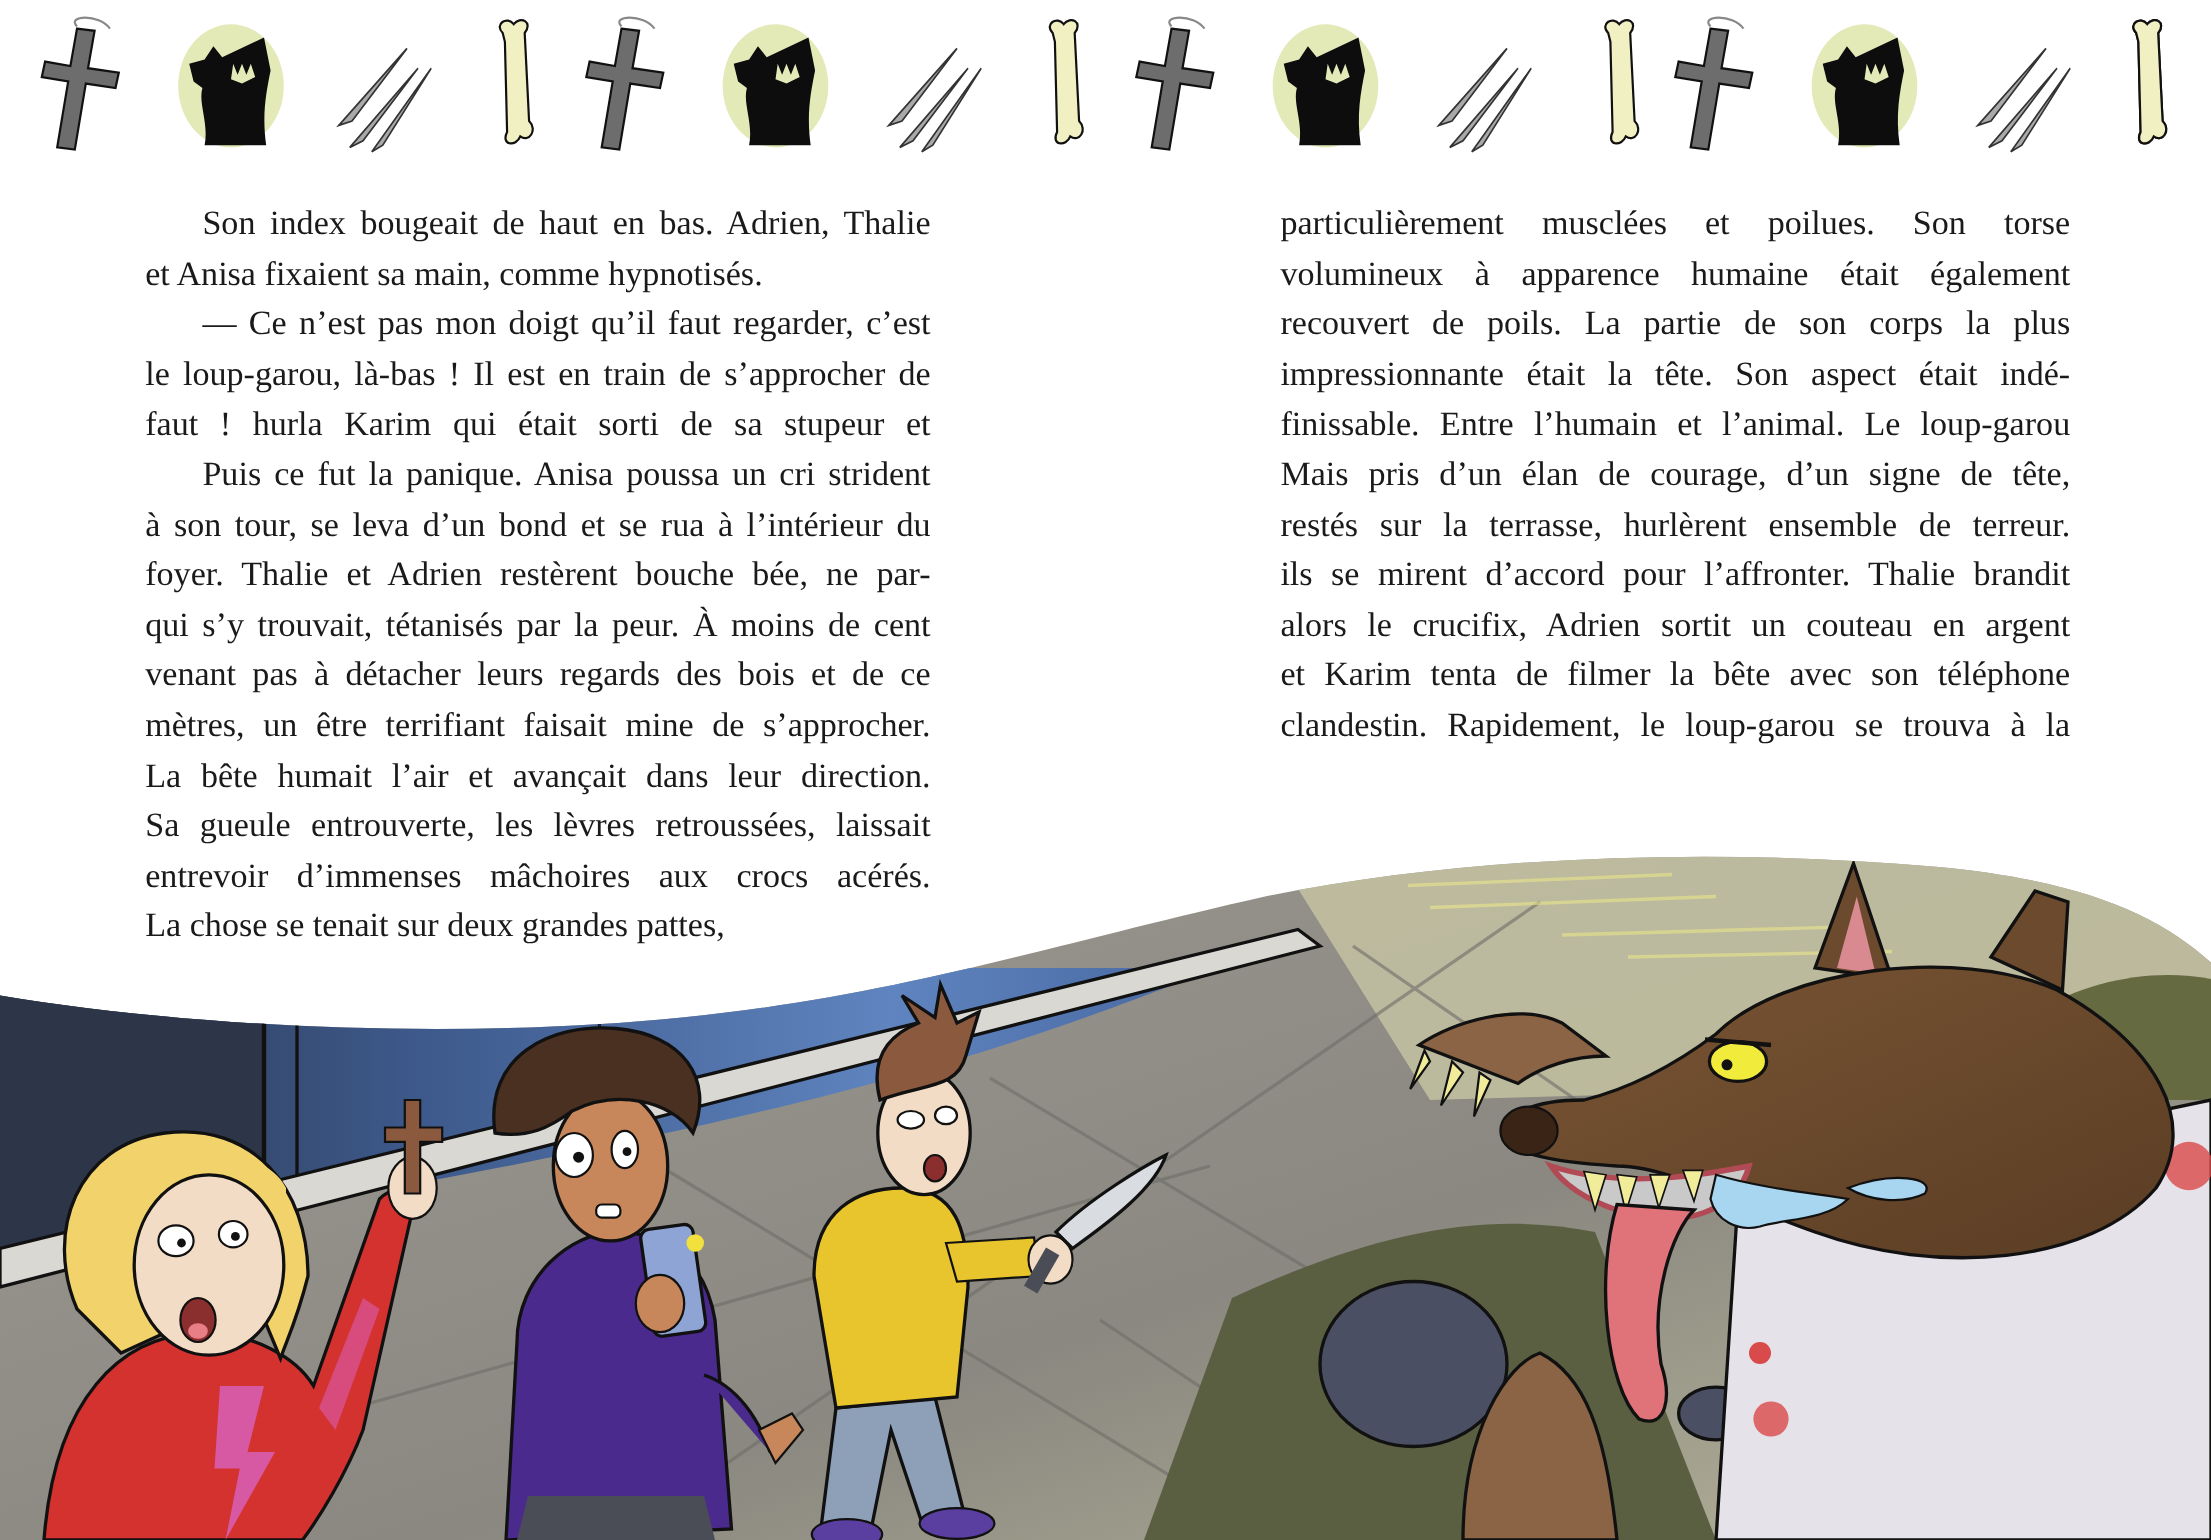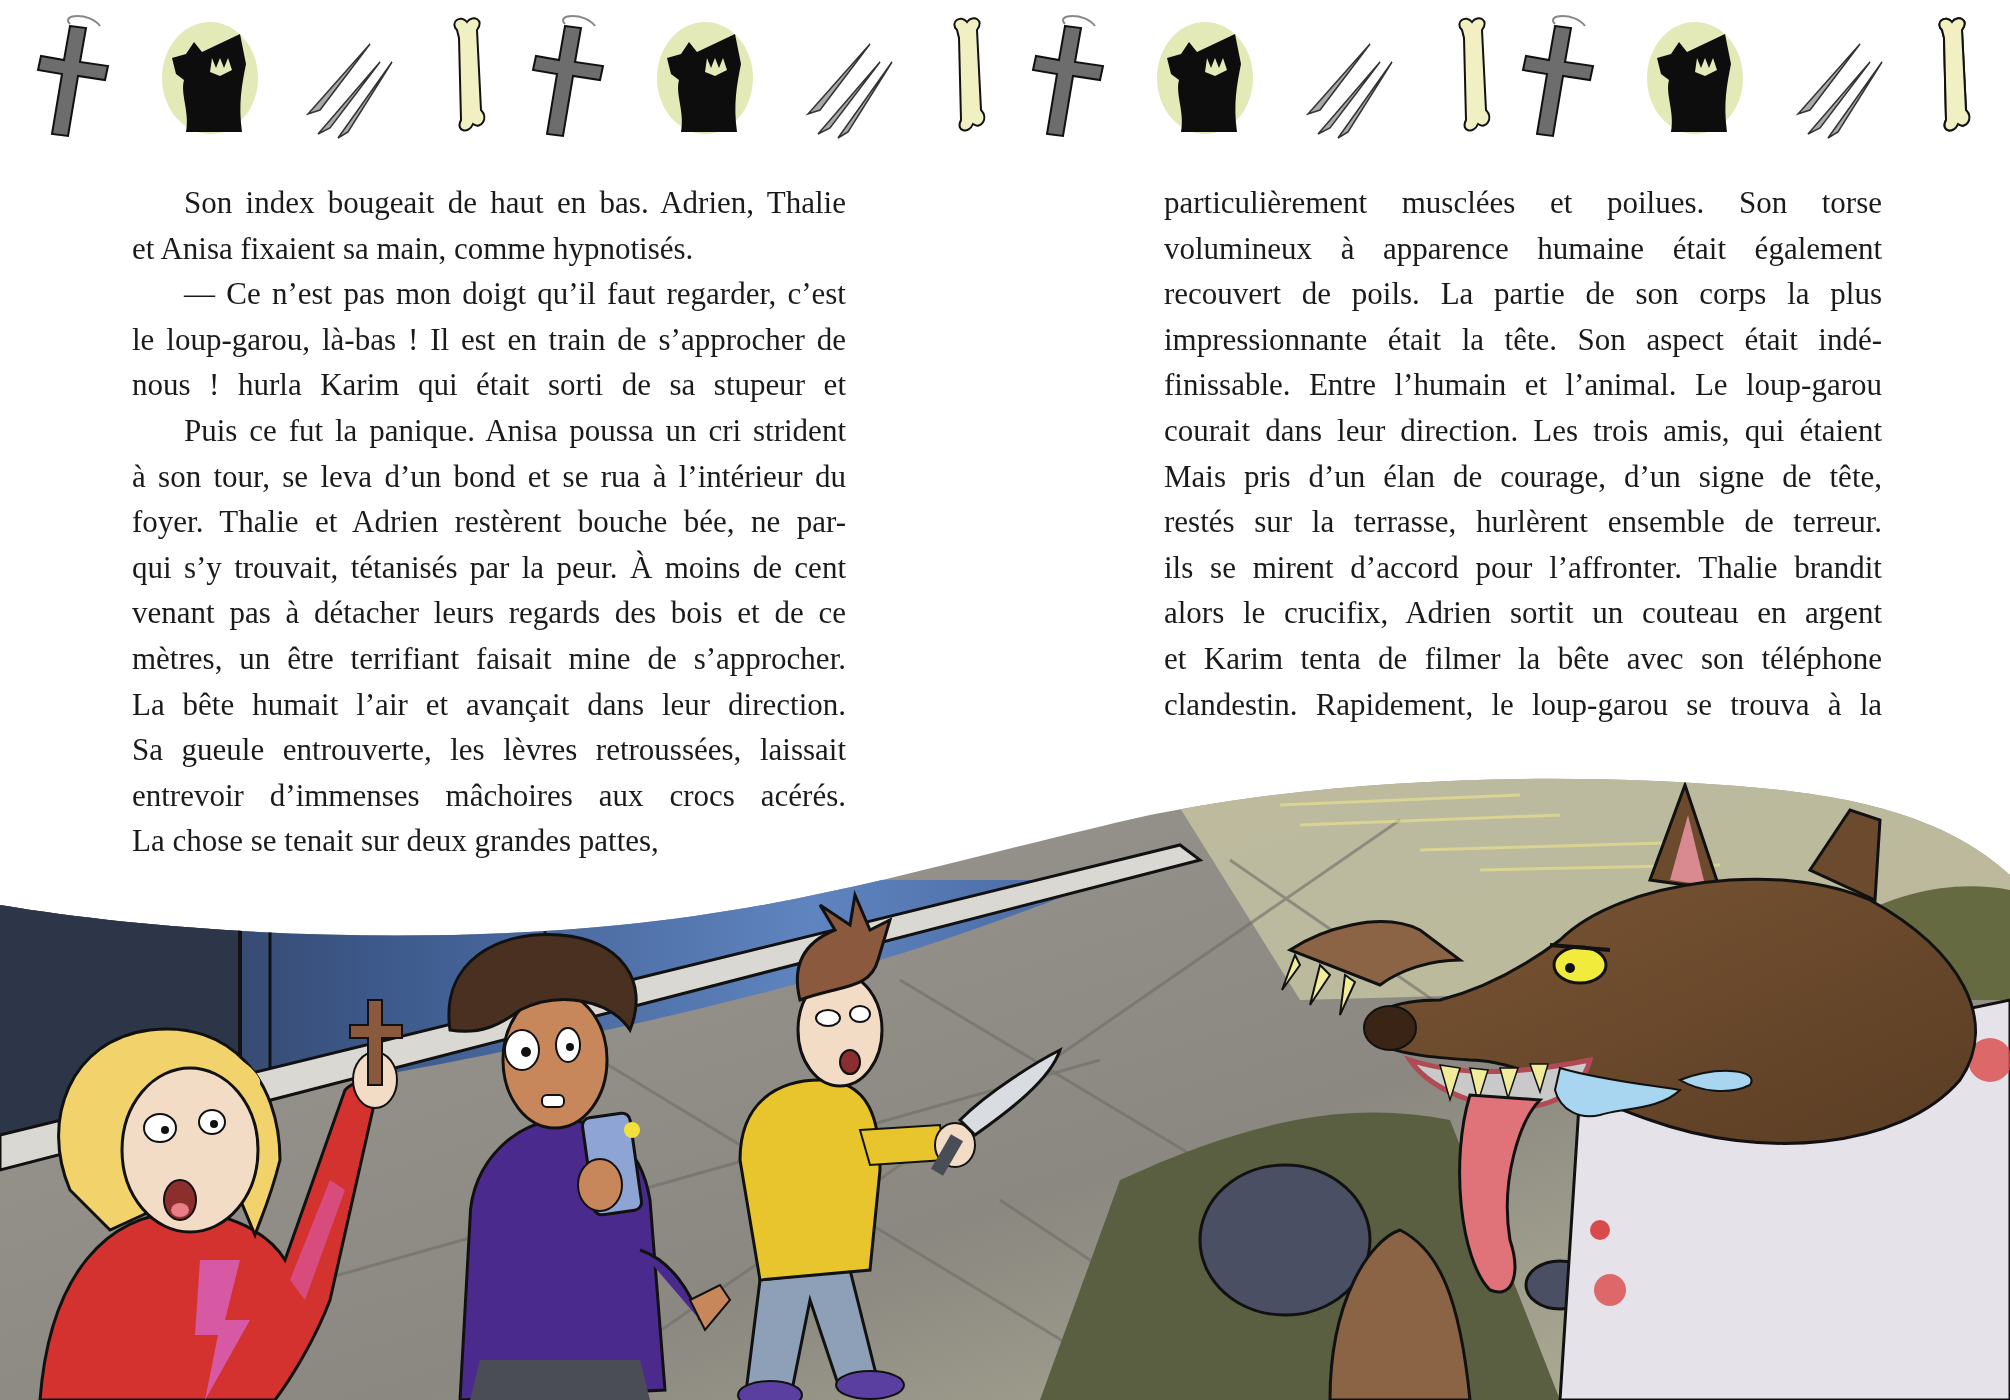--- a/index.html
+++ b/index.html
@@ -100,40 +100,39 @@
       <span class="icon" style="left: 1920px;"><svg width="70" height="125" viewBox="0 0 70 125">
           <path d="M22,16 C14,8 26,0 32,8 C38,0 50,6 42,16 L46,96 C54,104 46,116 38,110 C34,120 20,118 26,106 L24,24 Z" fill="#f1f0c2" stroke="#111" stroke-width="2"></path>
         </svg></span>
     </div>
 
   <div class="column col-left" id="col-left">
       <span class="line indent">Son index bougeait de haut en bas. Adrien, Thalie</span>
       <span class="line last">et Anisa fixaient sa main, comme hypnotisés.</span>
       <span class="line indent">— Ce n’est pas mon doigt qu’il faut regarder, c’est</span>
       <span class="line">le loup-garou, là-bas ! Il est en train de s’approcher de</span>
-      <span class="line">nous ! hurla Karim qui était sorti de sa stupeur et</span>
+      <span class="line">faut ! hurla Karim qui était sorti de sa stupeur et</span>
       <span class="line indent">Puis ce fut la panique. Anisa poussa un cri strident</span>
       <span class="line">à son tour, se leva d’un bond et se rua à l’intérieur du</span>
       <span class="line">foyer. Thalie et Adrien restèrent bouche bée, ne par-</span>
       <span class="line">qui s’y trouvait, tétanisés par la peur. À moins de cent</span>
       <span class="line">venant pas à détacher leurs regards des bois et de ce</span>
       <span class="line">mètres, un être terrifiant faisait mine de s’approcher.</span>
       <span class="line">La bête humait l’air et avançait dans leur direction.</span>
       <span class="line">Sa gueule entrouverte, les lèvres retroussées, laissait</span>
       <span class="line">entrevoir d’immenses mâchoires aux crocs acérés.</span>
       <span class="line last">La chose se tenait sur deux grandes pattes,</span>
     </div>
 
   <div class="column col-right" id="col-right">
       <span class="line">particulièrement musclées et poilues. Son torse</span>
       <span class="line">volumineux à apparence humaine était également</span>
       <span class="line">recouvert de poils. La partie de son corps la plus</span>
       <span class="line">impressionnante était la tête. Son aspect était indé-</span>
       <span class="line">finissable. Entre l’humain et l’animal. Le loup-garou</span>
-      <span class="line">courait dans leur direction. Les trois amis, qui étaient</span>
       <span class="line">Mais pris d’un élan de courage, d’un signe de tête,</span>
       <span class="line">restés sur la terrasse, hurlèrent ensemble de terreur.</span>
       <span class="line">ils se mirent d’accord pour l’affronter. Thalie brandit</span>
       <span class="line">alors le crucifix, Adrien sortit un couteau en argent</span>
       <span class="line">et Karim tenta de filmer la bête avec son téléphone</span>
       <span class="line">clandestin. Rapidement, le loup-garou se trouva à la</span>
     </div>
 
   <svg class="illustration" viewBox="0 0 2010 1400" xmlns="http://www.w3.org/2000/svg">
     <defs>

